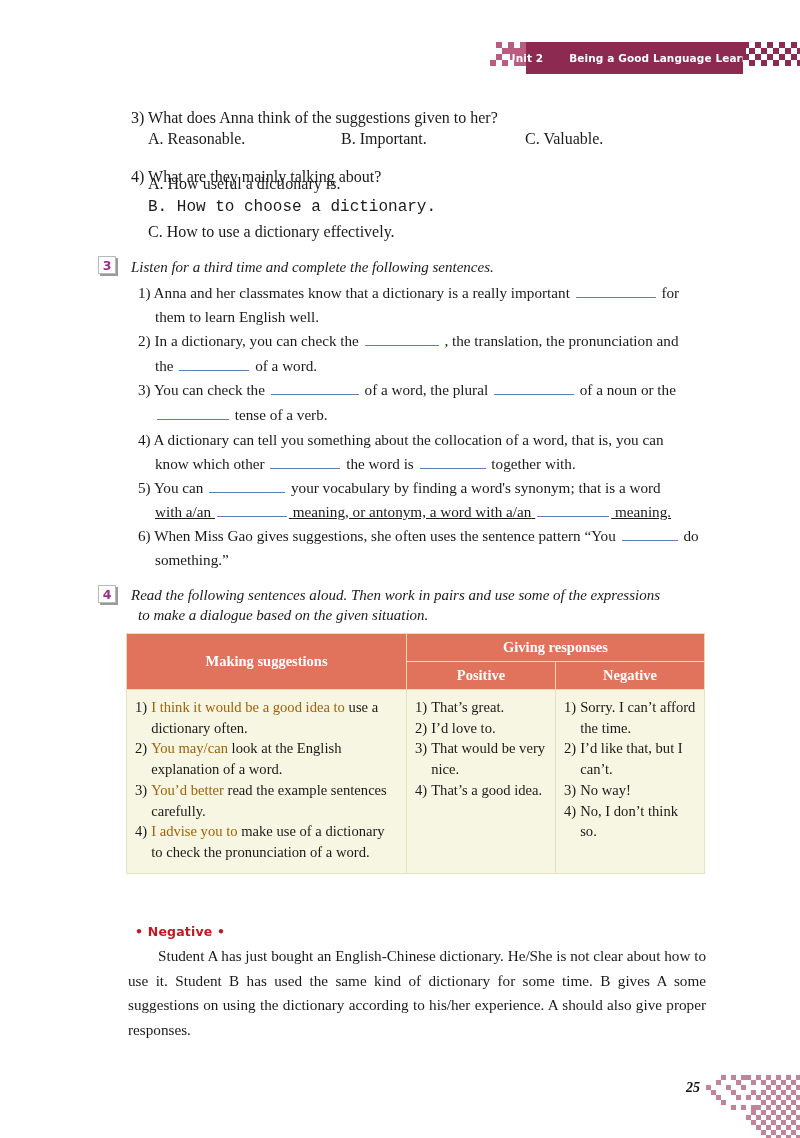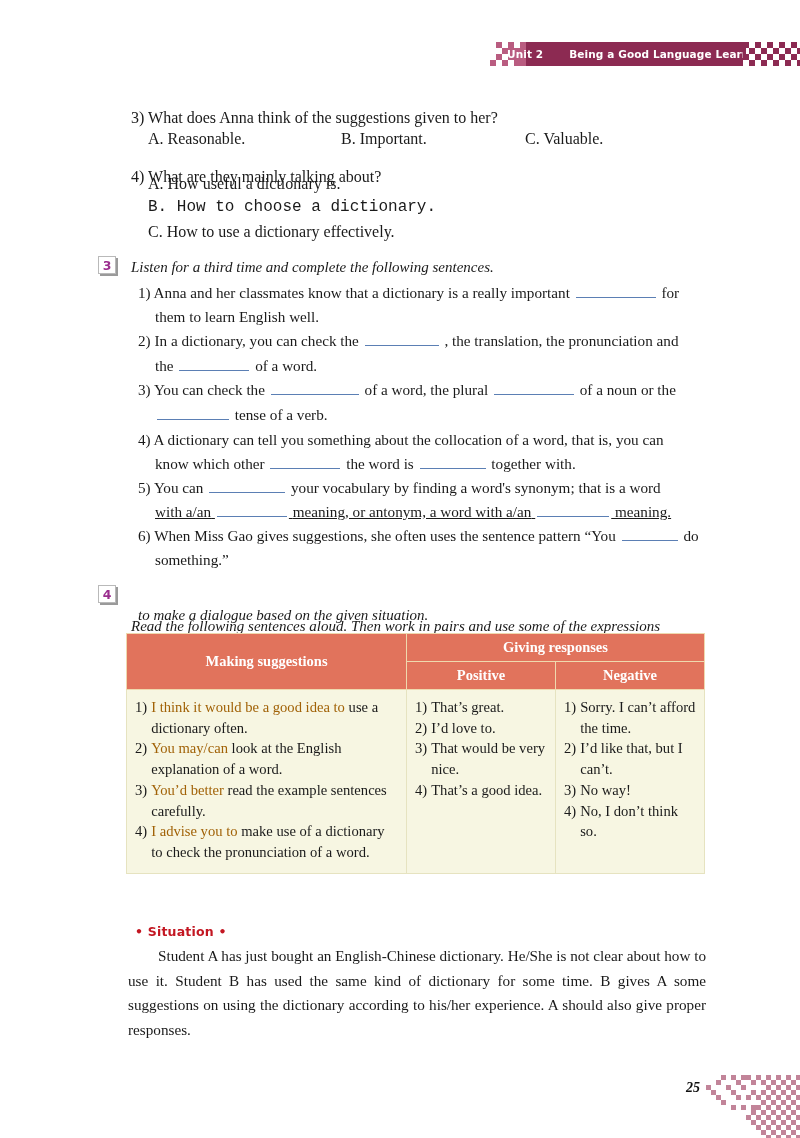--- a/index.html
+++ b/index.html
@@ -36,21 +36,21 @@
     left: 526px;
     top: 0;
     width: 217px;
     height: 24px;
     background: #8C2A52;
     display: flex;
     align-items: center;
     justify-content: center;
     gap: 26px;
     box-sizing: border-box;
-    padding: 8px 8px;
+    padding: 16px 8px;
   }
   .banner-unit,
   .banner-title {
     color: #ffffff;
     font-family: "DejaVu Sans", sans-serif;
     font-weight: bold;
     font-size: 10.5px;
     letter-spacing: 0.1px;
     white-space: nowrap;
   }
@@ -326,21 +326,21 @@
   </div>
 
   <div class="item" style="left:138px; top:526px;">
     <span>6) When Miss Gao gives suggestions, she often uses the sentence pattern “You</span>
     <span class="blank" style="width:56px;"></span>
     <span>do</span>
   </div>
   <div class="item" style="left:155px; top:550px;">something.”</div>
 
   <div class="ex-badge" style="left:98px; top:585px;">4</div>
-  <div class="ex-instr" style="left:131px; top:586px;margin-top:31px;">Read the following sentences aloud. Then work in pairs and use some of the expressions</div>
+  <div class="ex-instr" style="left:131px; top:586px;">Read the following sentences aloud. Then work in pairs and use some of the expressions</div>
   <div class="ex-instr" style="left:138px; top:606px;">to make a dialogue based on the given situation.</div>
 
   <table class="resp-table">
     <colgroup>
       <col style="width:280px;">
       <col style="width:149px;">
       <col style="width:149px;">
     </colgroup>
     <thead>
       <tr>
@@ -411,21 +411,21 @@
             <li>
               <span class="num">4)</span>
               <span class="txt">No, I don’t think so.</span>
             </li>
           </ul>
         </td>
       </tr>
     </tbody>
   </table>
 
-  <div class="situation-head">• Situation •</div>
+  <div class="situation-head">• Negative •</div>
   <div class="situation-body">Student A has just bought an English-Chinese dictionary. He/She is not clear about how to use it. Student B has used the same kind of dictionary for some time. B gives A some suggestions on using the dictionary according to his/her experience. A should also give proper responses.</div>
 
   <div class="page-number">25</div>
 
   <svg class="footer-pattern" viewBox="0 0 94 63" width="94" height="63">
     <g fill="#C28499">
       <rect x="0" y="10" width="5" height="5"></rect>
         <rect x="10" y="5" width="5" height="5"></rect>
       <rect x="15" y="0" width="5" height="5"></rect>
         <rect x="25" y="0" width="5" height="5"></rect>

